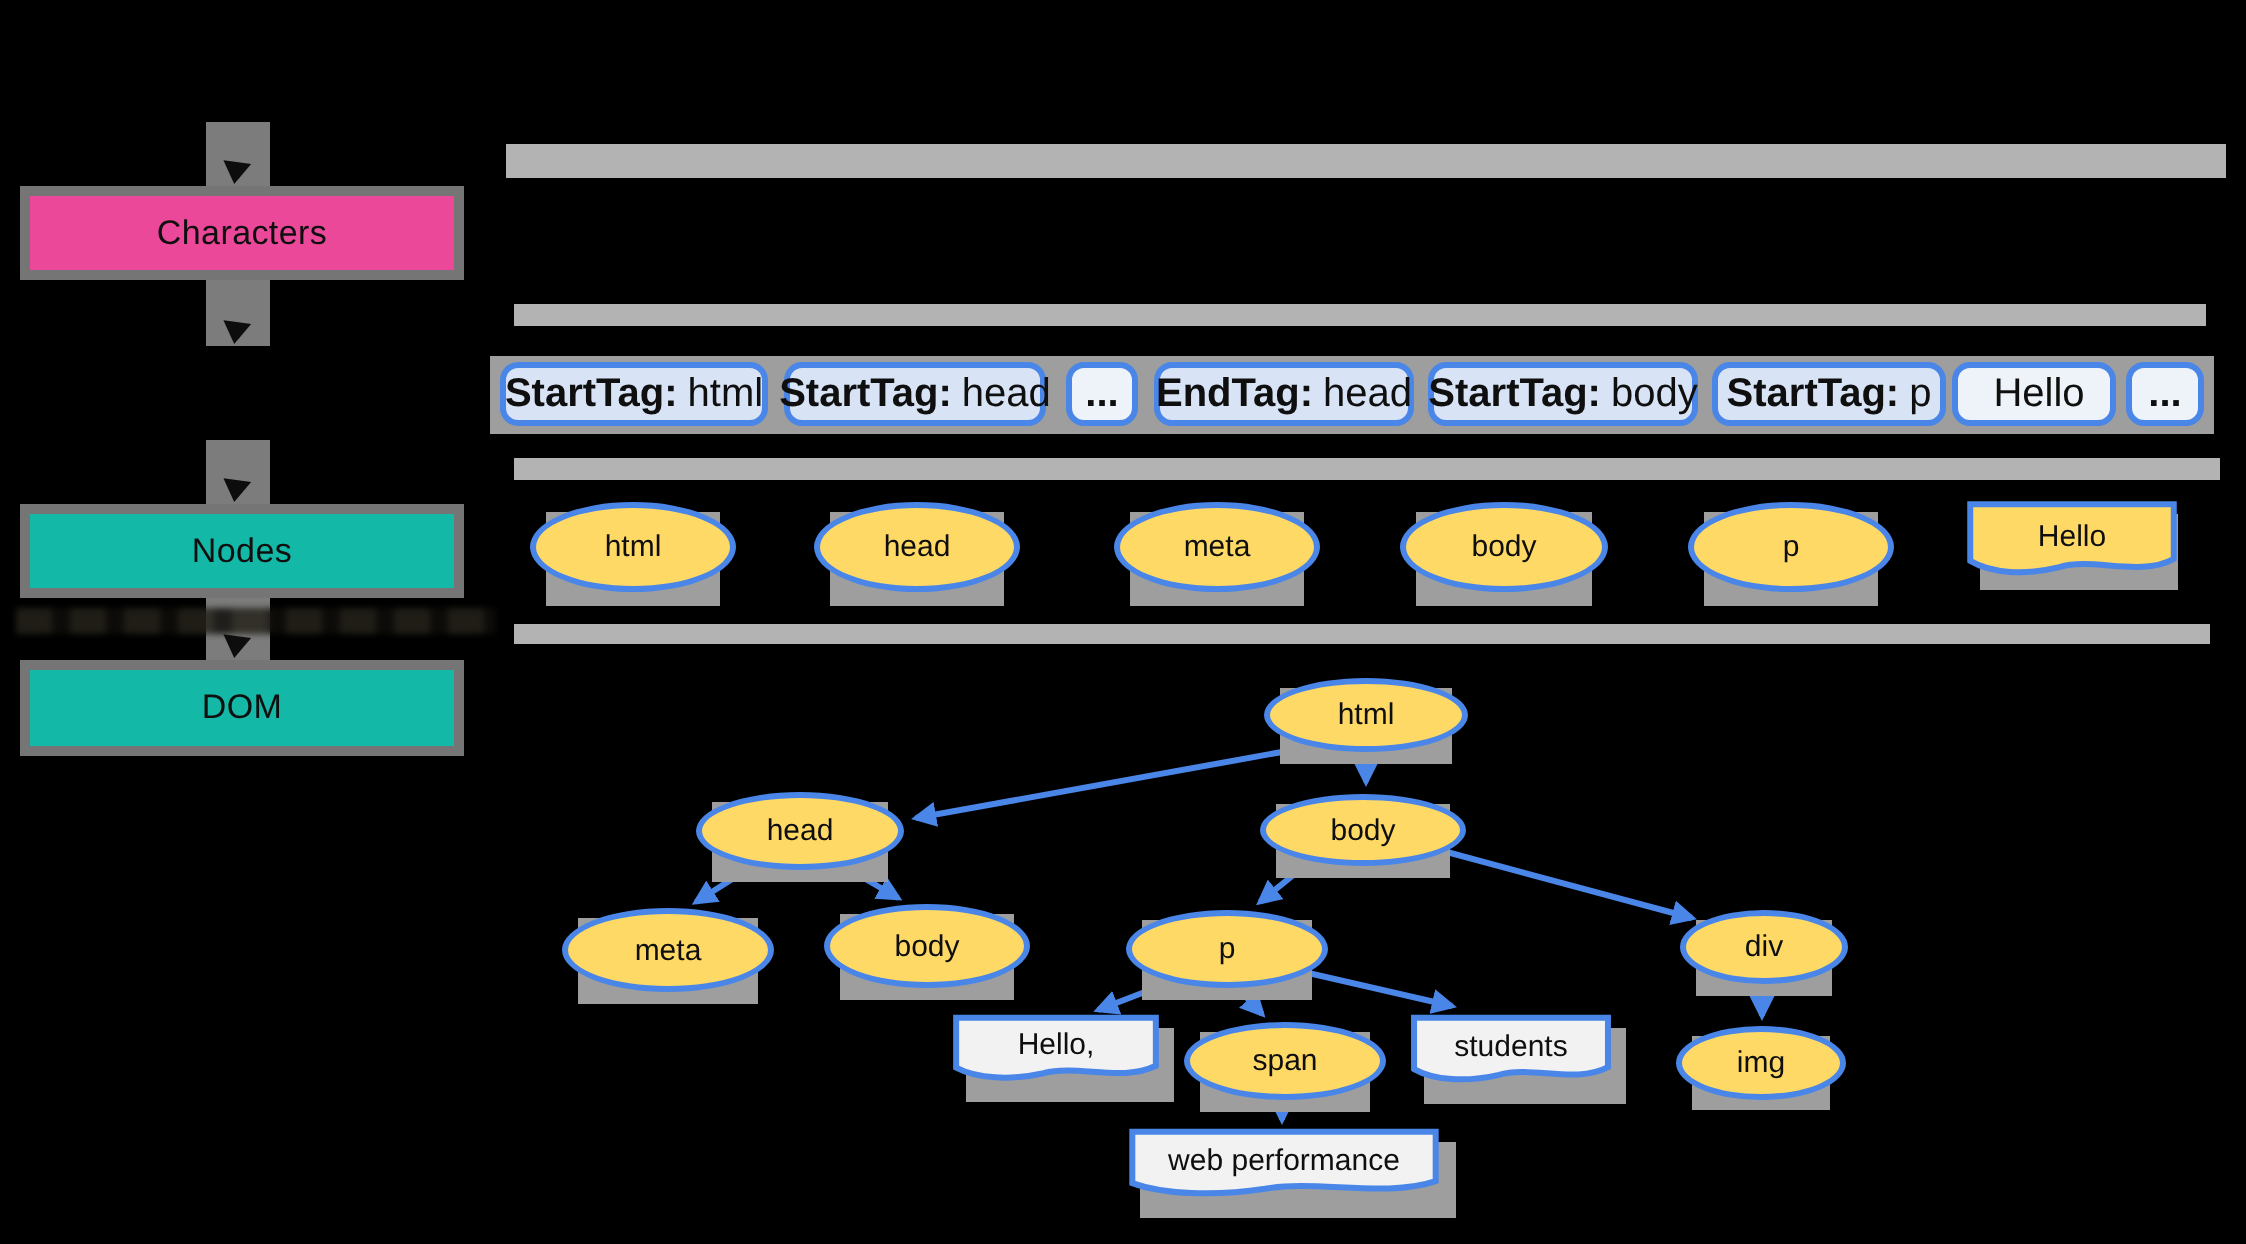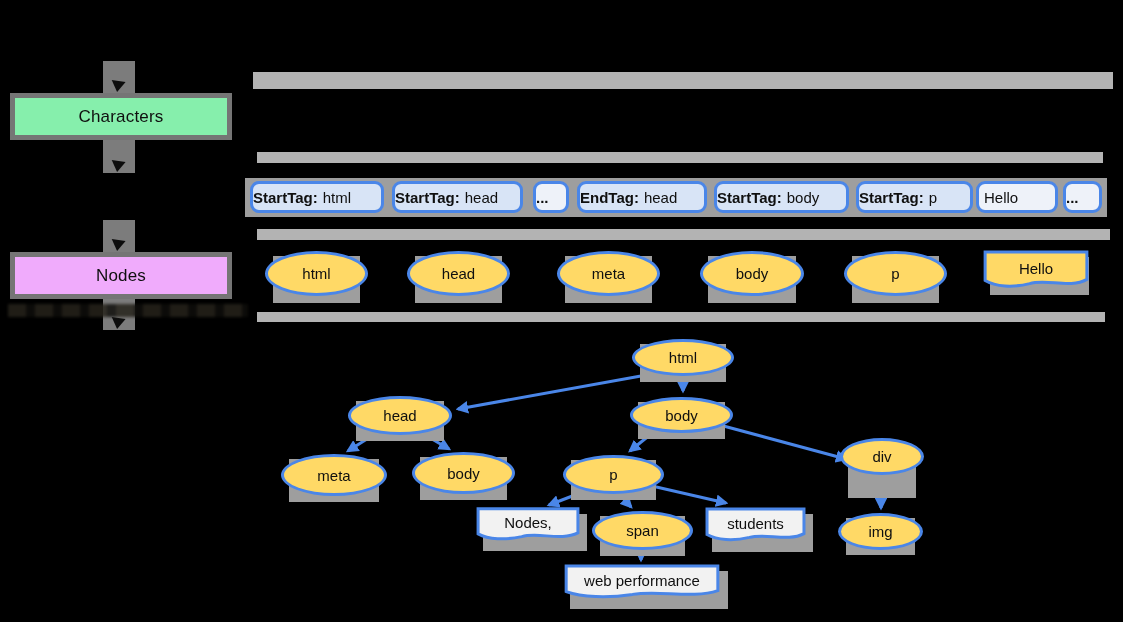--- a/index.html
+++ b/index.html
@@ -7,43 +7,43 @@
     position:relative;width:1123px;height:622px;background:#000;overflow:hidden;
     font-family:"Liberation Sans", sans-serif;color:#0f0f0f;
   }
   
   .pbox{
     position:absolute;left:10px;width:222px;height:47px;box-sizing:border-box;
     border:5px solid #757575;display:flex;align-items:center;justify-content:center;
     font-size:17px;letter-spacing:.2px;
   }
   .pbox.green{background:#1fa463;}
-  .pbox.blue{background:#86efac;}
-  .pbox.yellow{background:#f0abfc;}
+  .pbox.blue{background:#ec4899;}
+  .pbox.yellow{background:#14b8a6;}
   .connector{position:absolute;left:103px;width:32px;background:#7c7c7c;}
   .conn-arrow{
     position:absolute;bottom:1px;left:50%;
     transform:translateX(-58%) rotate(8deg);
     width:0;height:0;border-left:7px solid transparent;border-right:7px solid transparent;
     border-top:11px solid #0d0d0d;
   }
   
   .bar{position:absolute;background:#b3b3b3;}
   .ghost{
     position:absolute;left:8px;top:304px;width:240px;height:13px;
     background:repeating-linear-gradient(90deg,#26231b 0 18px,#0f0e0b 18px 27px);
     filter:blur(1.5px);opacity:.85;
   }
   
   .shadow{position:absolute;background:#9e9e9e;z-index:2;}
   
   .token{
     position:absolute;top:181px;height:32px;box-sizing:border-box;z-index:3;
     background:#d8e4f6;border:3px solid #4a86e8;border-radius:9px;
-    display:flex;align-items:center;justify-content:flex-start;font-size:15px;white-space:nowrap;
+    display:flex;align-items:center;justify-content:center;font-size:20px;white-space:nowrap;
   }
   .token.lite{background:#eef2f9;}
   .tb{font-weight:700;}
   .tv:not(:empty){margin-left:5px;}
   
   .ell{
     position:absolute;box-sizing:border-box;z-index:3;
     background:#ffd966;border:3px solid #4a86e8;border-radius:50%;
     display:flex;align-items:center;justify-content:center;font-size:15px;
   }
@@ -76,20 +76,23 @@
       <span class="conn-arrow"></span>
     </div>
   <div class="connector" style="top:220px;height:32px">
       <span class="conn-arrow"></span>
     </div>
   <div class="pbox yellow" style="top:252px">
       <span>Nodes</span>
     </div>
   <div class="connector" style="top:299px;height:31px">
       <span class="conn-arrow"></span>
+    </div>
+  <div class="pbox yellow" style="top:330px;height:48px">
+      <span>DOM</span>
     </div>
 
   <div class="bar" style="left:253px;top:72px;width:860px;height:17px"></div>
   <div class="bar" style="left:257px;top:152px;width:846px;height:11px"></div>
   <div class="bar" style="left:257px;top:229px;width:853px;height:11px"></div>
   <div class="bar" style="left:257px;top:312px;width:848px;height:10px"></div>
   <div class="ghost"></div>
 
   <div class="shadow" style="left:245px;top:178px;width:144px;height:39px"></div>
   <div class="shadow" style="left:387px;top:178px;width:141px;height:39px"></div>
@@ -206,35 +209,35 @@
     </div>
   <div class="ell" style="left:281px;top:454px;width:106px;height:42px">
       <span>meta</span>
     </div>
   <div class="ell" style="left:412px;top:452px;width:103px;height:42px">
       <span>body</span>
     </div>
   <div class="ell" style="left:563px;top:455px;width:101px;height:39px">
       <span>p</span>
     </div>
-  <div class="ell" style="left:840px;top:438px;width:84px;height:37px">
+  <div class="ell" style="left:840px;top:455px;width:84px;height:37px">
       <span>div</span>
     </div>
   <div class="ell" style="left:838px;top:513px;width:85px;height:37px">
       <span>img</span>
     </div>
   <div class="ell" style="left:592px;top:511px;width:101px;height:39px">
       <span>span</span>
     </div>
 
   <div class="tnode white" style="left:476px;top:507px;width:104px;height:37px">
     <svg viewBox="0 0 100 40" preserveAspectRatio="none">
         <path d="M2,2 H98 V28 C82,37 60,27 44,32 C28,36 12,35 2,29 Z"></path>
       </svg>
-    <span class="tnode-label">Nodes,</span>
+    <span class="tnode-label">Hello,</span>
   </div>
   <div class="tnode white" style="left:563px;top:564px;width:158px;height:38px">
     <svg viewBox="0 0 100 40" preserveAspectRatio="none">
         <path d="M2,2 H98 V28 C82,37 60,27 44,32 C28,36 12,35 2,29 Z"></path>
       </svg>
     <span class="tnode-label">web performance</span>
   </div>
   <div class="tnode white" style="left:705px;top:507px;width:101px;height:38px">
     <svg viewBox="0 0 100 40" preserveAspectRatio="none">
         <path d="M2,2 H98 V28 C82,37 60,27 44,32 C28,36 12,35 2,29 Z"></path>

